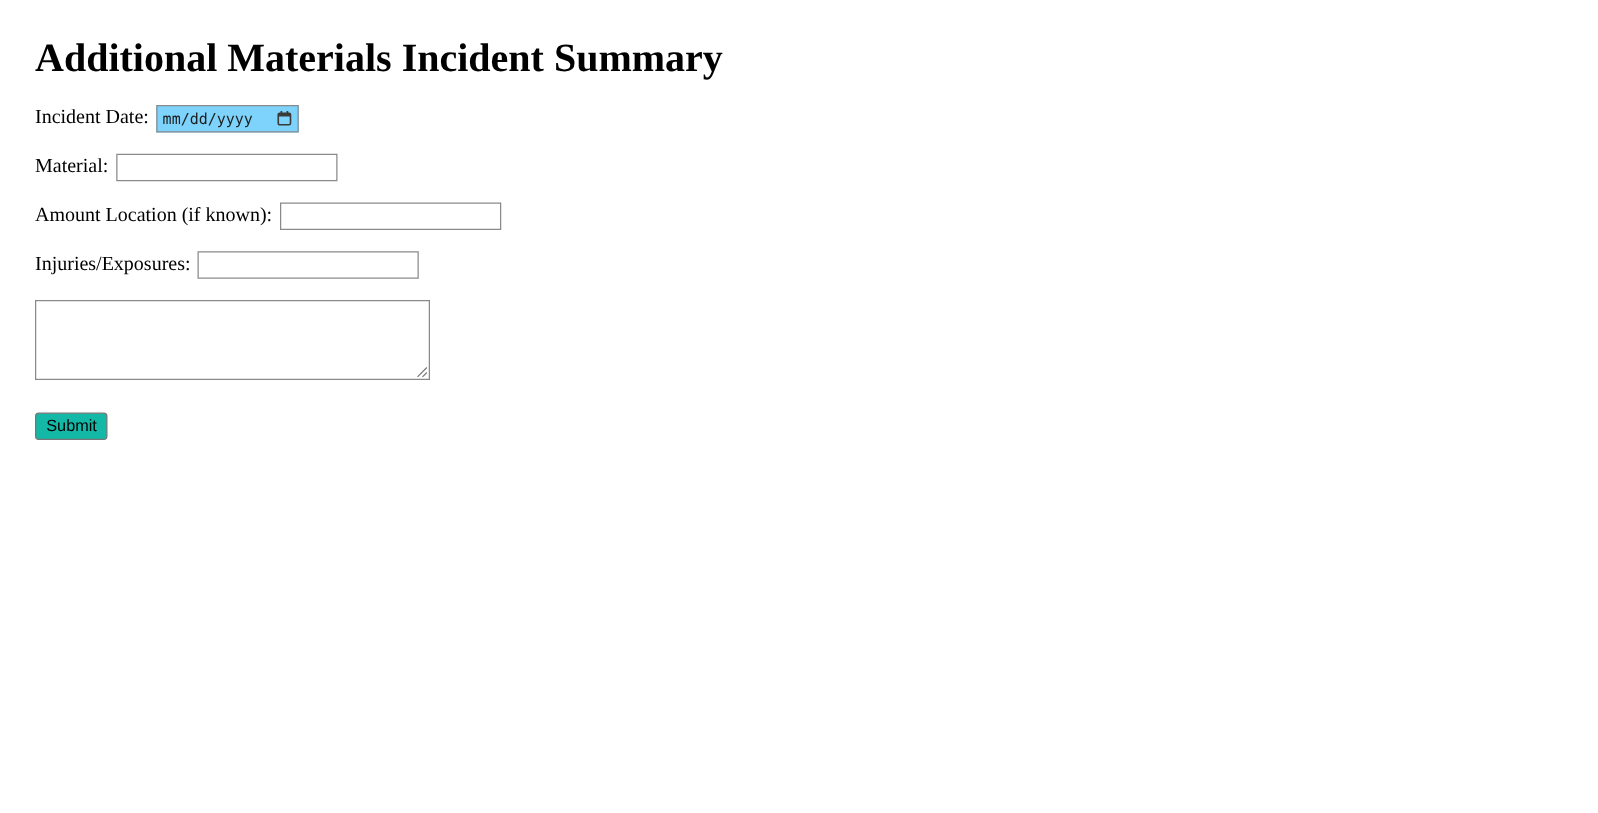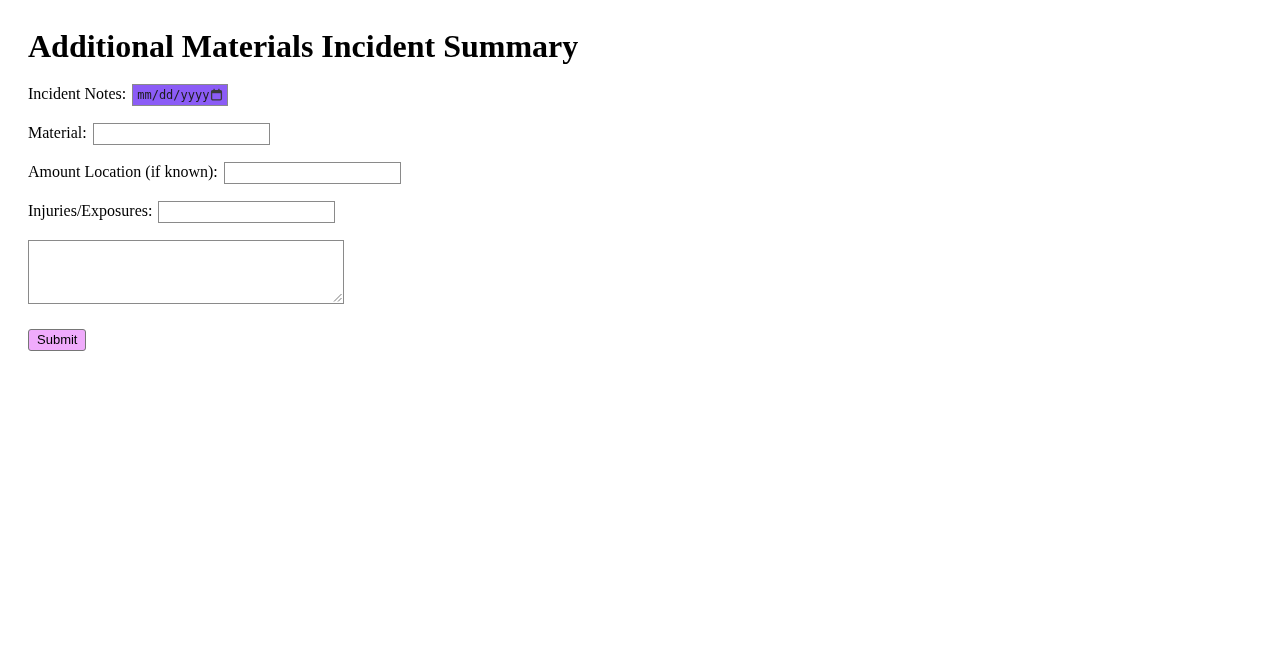--- a/index.html
+++ b/index.html
@@ -38,24 +38,24 @@
     font: 13px "Liberation Sans", sans-serif;
     vertical-align: middle;
     margin-left: 2px;
     outline: none;
   }
 
   .date-input {
     display: inline-flex;
     align-items: center;
     justify-content: space-between;
-    width: 96px;
+    width: 114px;
     height: 22px;
     border: 1px solid #8a8a8a;
-    background: #8b5cf6;
+    background: #7dd3fc;
     padding: 0 4px 0 4px;
     vertical-align: middle;
     margin-left: 2px;
     cursor: default;
   }
   .date-text {
     font-family: "DejaVu Sans Mono", monospace;
     font-size: 12px;
     color: #1c1c1c;
     white-space: nowrap;
@@ -81,37 +81,37 @@
   textarea.ta.tall { height: 64px; }
   .resize-handle {
     position: absolute;
     right: 2px;
     bottom: 2px;
   }
 
   button.submit-btn {
     font: 13px "Liberation Sans", sans-serif;
     color: #000;
-    background: #f0abfc;
+    background: #14b8a6;
     border: 1px solid #767676;
     border-radius: 3px;
     padding: 2px 8px 3px 8px;
     cursor: default;
   }
 </style>
 </head>
 <body>
 
 <div class="page">
   <h1 class="title">Additional Materials Incident Summary</h1>
 
   <form>
 
     <p class="row">
-      <label>Incident Notes:</label>
+      <label>Incident Date:</label>
       <span class="date-input">
         <span class="date-text">mm/dd/yyyy</span>
         <span class="cal-icon">
           <svg width="13" height="13" viewBox="0 0 13 13">
             <rect x="1.6" y="2.6" width="9.8" height="9.2" rx="1.2" fill="none" stroke="#3a3a3a" stroke-width="1.3"></rect>
             <rect x="1.6" y="2.6" width="9.8" height="2.6" fill="#3a3a3a"></rect>
             <rect x="3.4" y="0.8" width="1.4" height="2.2" fill="#3a3a3a"></rect>
             <rect x="8.2" y="0.8" width="1.4" height="2.2" fill="#3a3a3a"></rect>
           </svg>
         </span>

